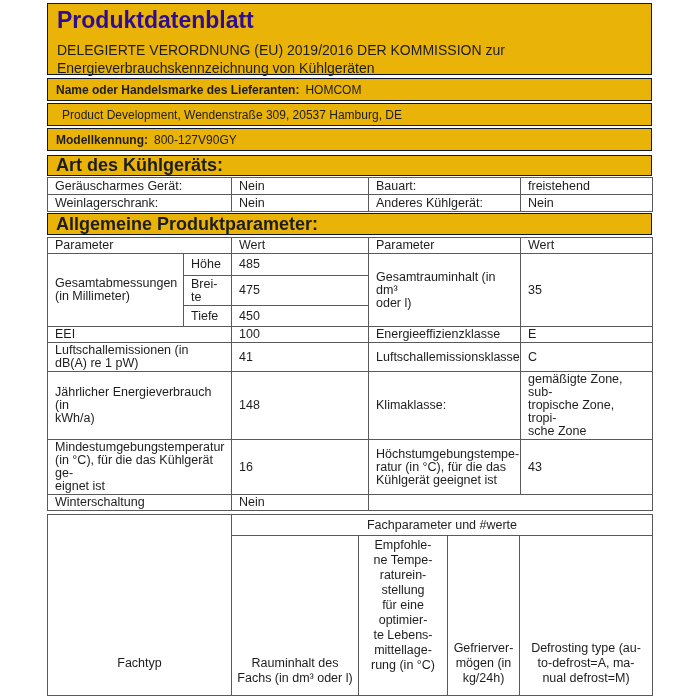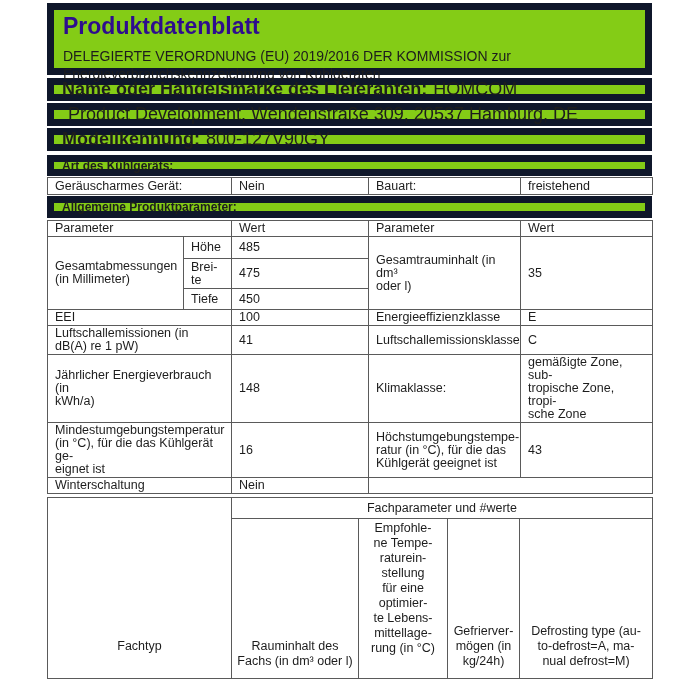--- a/index.html
+++ b/index.html
@@ -1,27 +1,27 @@
 <!DOCTYPE html>
 <html><head>
 <meta charset="utf-8">
 <style>
   html,body{margin:0;padding:0;background:#ffffff;}
   .page{position:relative;width:700px;height:700px;background:#ffffff;overflow:hidden;
         font-family:"Liberation Sans",sans-serif;color:#1d1d1d;}
   .doc{position:absolute;left:47px;top:3px;width:605px;}
-  .box{border:7px solid #0f172a;box-sizing:border-box;background:#84cc16;}
+  .box{border:1px solid #0f172a;box-sizing:border-box;background:#eab308;}
   .title-box{padding:2px 9px 6px 9px;height:72px;}
   .doc-title{font-size:23px;font-weight:bold;color:#2e0d8e;margin:0;line-height:28px;}
   .doc-subtitle{font-size:14px;margin:7px 0 0 0;line-height:1.32;font-weight:normal;}
-  .info-box{margin-top:2px;padding:0 8px;font-size:18px;height:23px;display:flex;align-items:center;}
+  .info-box{margin-top:2px;padding:0 8px;font-size:12px;height:23px;display:flex;align-items:center;}
   .info-box.first{margin-top:3px;}
   .b{font-weight:bold;}
   .val{margin-left:6px;}
-  .section-box{padding:0 8px;font-size:12px;font-weight:bold;display:flex;align-items:center;}
+  .section-box{padding:0 8px;font-size:18px;font-weight:bold;display:flex;align-items:center;}
   .sec-art{margin-top:4px;height:21px;}
   .sec-allg{margin-top:1px;height:22px;}
   .sec-fach{margin-top:1px;height:22px;}
   table{border-collapse:collapse;width:605px;table-layout:fixed;font-size:12.5px;background:#fff;}
   td{border:1px solid #5a5a5a;padding:1px 7px;vertical-align:middle;line-height:13px;
      box-sizing:border-box;overflow:hidden;}
   .pre{white-space:pre-line;}
   .t-art{margin-top:1px;}
   .t-art tr{height:17px;margin-left:45px;}
   .t-allg{margin-top:2px;}
@@ -76,20 +76,26 @@
           <col style="width:152px">
           <col style="width:132px">
         </colgroup>
       <tbody>
           <tr>
         <td>Geräuscharmes Gerät:</td>
         <td>Nein</td>
         <td>Bauart:</td>
         <td>freistehend</td>
       </tr>
+      <tr>
+        <td>Weinlagerschrank:</td>
+        <td>Nein</td>
+        <td>Anderes Kühlgerät:</td>
+        <td>Nein</td>
+      </tr>
     </tbody>
       </table>
 
     <div class="box section-box sec-allg">
       <span>Allgemeine Produktparameter:</span>
     </div>
 
     <table class="t-allg">
       <colgroup>
           <col style="width:136px">

